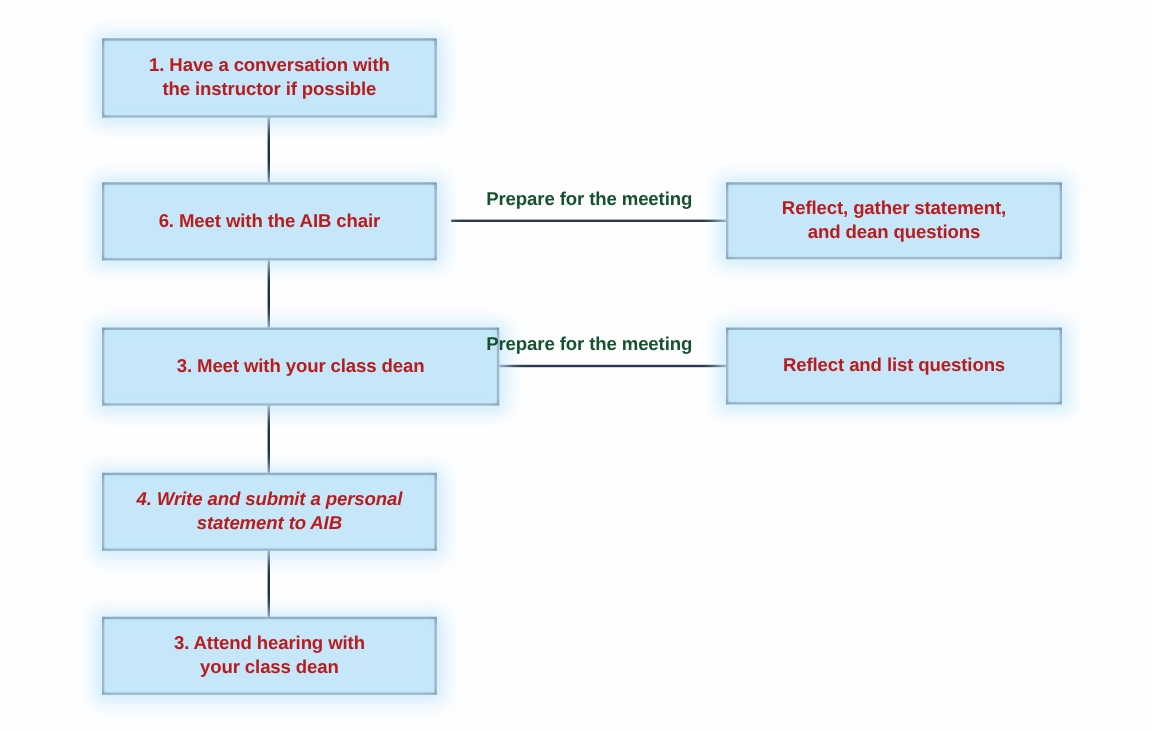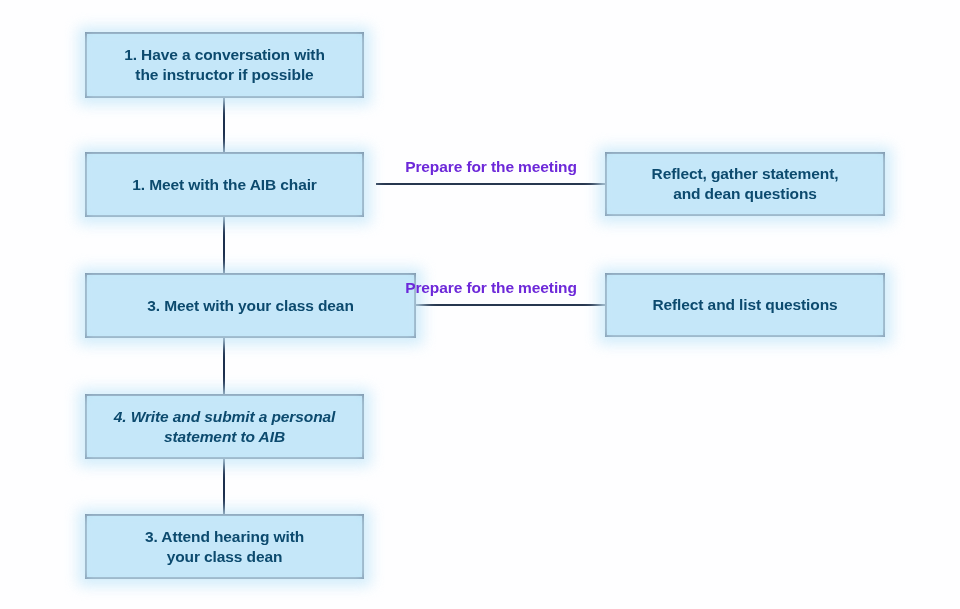--- a/index.html
+++ b/index.html
@@ -22,21 +22,21 @@
   
   .node {
     position: absolute;
     box-sizing: border-box;
     background: #a9dcf4;
     border: 2px solid #1c2f4d;
     display: flex;
     align-items: center;
     justify-content: center;
     text-align: center;
-    color: #0c4a6e;
+    color: #b91c1c;
     font-weight: bold;
     font-size: 15.5px;
     line-height: 1.28;
     letter-spacing: -0.1px;
     padding: 4px 12px;
     z-index: 3;
   }
   
   .node::before {
     content: "";
@@ -65,21 +65,21 @@
     z-index: 2;
   }
   .hconn {
     position: absolute;
     height: 2px;
     background: #27374f;
     z-index: 2;
   }
   .hlabel {
     position: absolute;
-    color: #6d28d9;
+    color: #14532d;
     font-weight: bold;
     font-size: 15.5px;
     letter-spacing: -0.1px;
     text-align: center;
     white-space: nowrap;
     z-index: 4;
   }
 </style>
 </head>
 <body>
@@ -99,21 +99,21 @@
 
   <div class="node" style="left:85px; top:32px; width:279px; height:66px;">
     <span class="txt">
       <span>1. Have a conversation with</span><br>
       <span>the instructor if possible</span>
     </span>
   </div>
 
   <div class="node" style="left:85px; top:152px; width:279px; height:65px;">
     <span class="txt">
-      <span>1. Meet with the AIB chair</span>
+      <span>6. Meet with the AIB chair</span>
     </span>
   </div>
 
   <div class="node" style="left:85px; top:273px; width:331px; height:65px;">
     <span class="txt">
       <span>3. Meet with your class dean</span>
     </span>
   </div>
 
   <div class="node" style="left:85px; top:394px; width:279px; height:65px;font-style:italic;">

